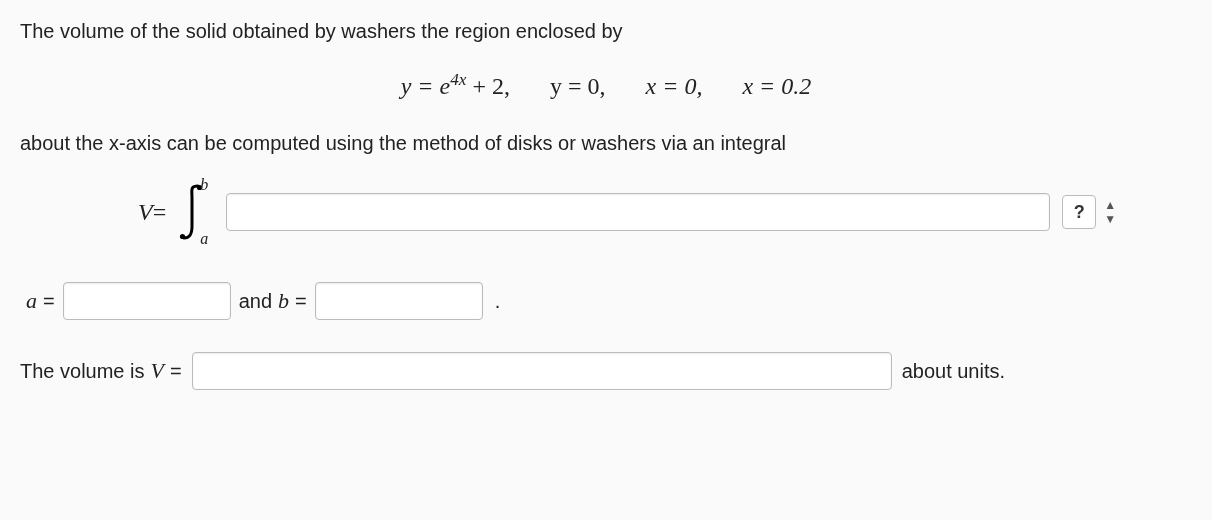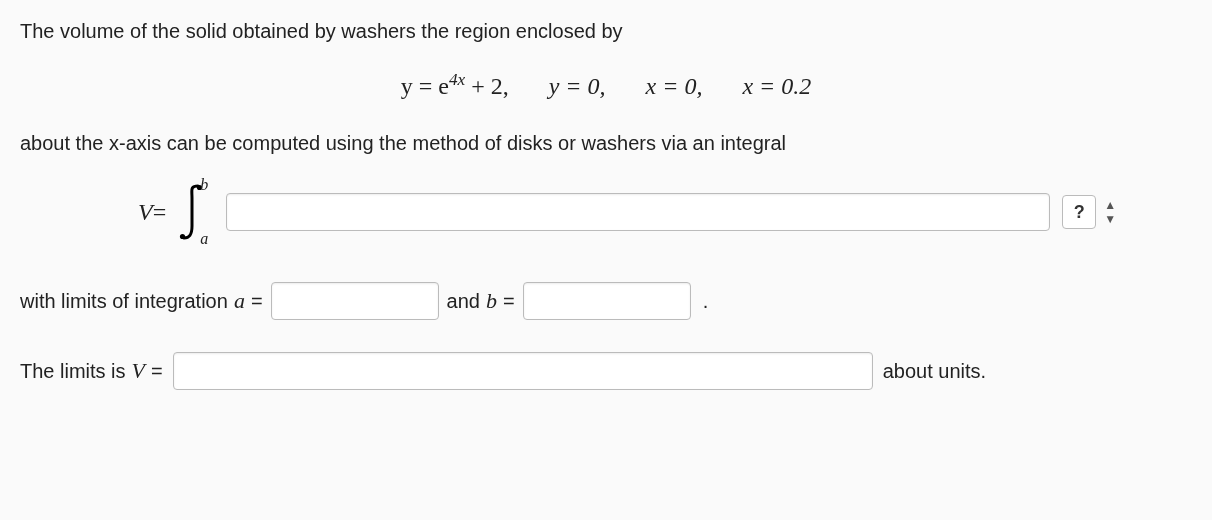--- a/index.html
+++ b/index.html
@@ -129,23 +129,23 @@
   .small-input { width: 168px; margin: 0 8px; }
   .volume-input { width: 700px; margin: 0 10px; }
   .dot { font-size: 20px; padding-left: 4px; }
 </style>
 </head>
 <body>
 
 <div class="question-line">The volume of the solid obtained by washers the region enclosed by</div>
 
 <div class="math-line">
-  <span style="">y = e</span><span class="sup" style="font-style:italic">4x</span><span> + 2,</span>
+  <span style="font-style:italic">y = e</span><span class="sup" style="font-style:italic">4x</span><span> + 2,</span>
   <span class="gap"></span>
-  <span style="font-style:italic">y = 0,</span>
+  <span style="">y = 0,</span>
   <span class="gap"></span>
   <span style="font-style:italic">x = 0,</span>
   <span class="gap"></span>
   <span style="font-style:italic">x = 0.2</span>
 </div>
 
 <div class="question-line">about the x-axis can be computed using the method of disks or washers via an integral</div>
 
 <div class="integral-row">
   <span class="integral-expr">
@@ -167,30 +167,29 @@
     <button class="tri">
       <span>▲</span>
     </button>
     <button class="tri">
       <span>▼</span>
     </button>
   </span>
 </div>
 
 <div class="limits-row">
-  <span>with limits of integration </span>
   <span class="math">a</span>
   <span> = </span>
   <input type="text" class="text-input small-input" value="" style="">
   <span> and </span>
   <span class="math">b</span>
   <span> = </span>
   <input type="text" class="text-input small-input" value="" style="">
   <span class="dot">.</span>
 </div>
 
 <div class="volume-row">
-  <span>The limits is </span>
+  <span>The volume is </span>
   <span class="math">V</span>
   <span> = </span>
   <input type="text" class="text-input volume-input" value="" style="">
   <span>about units.</span>
 </div>
 
 </body></html>

